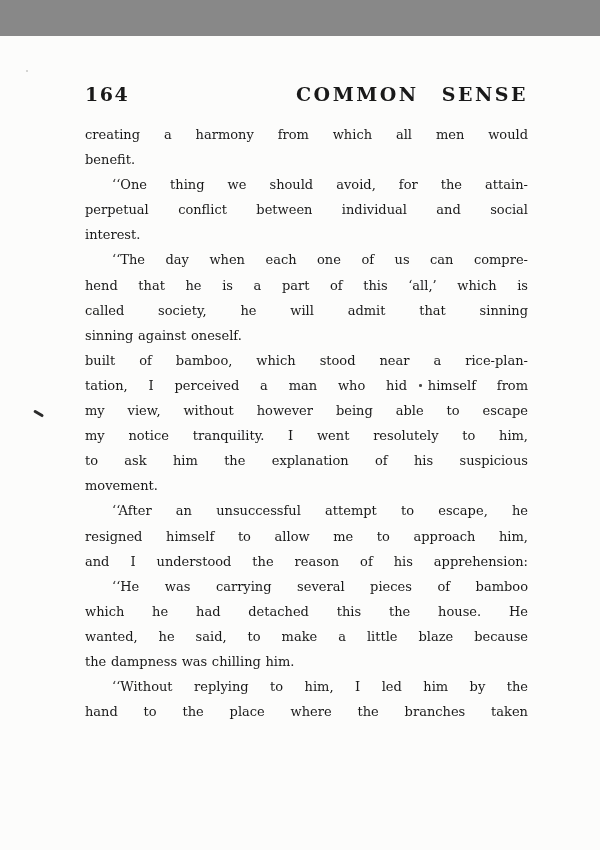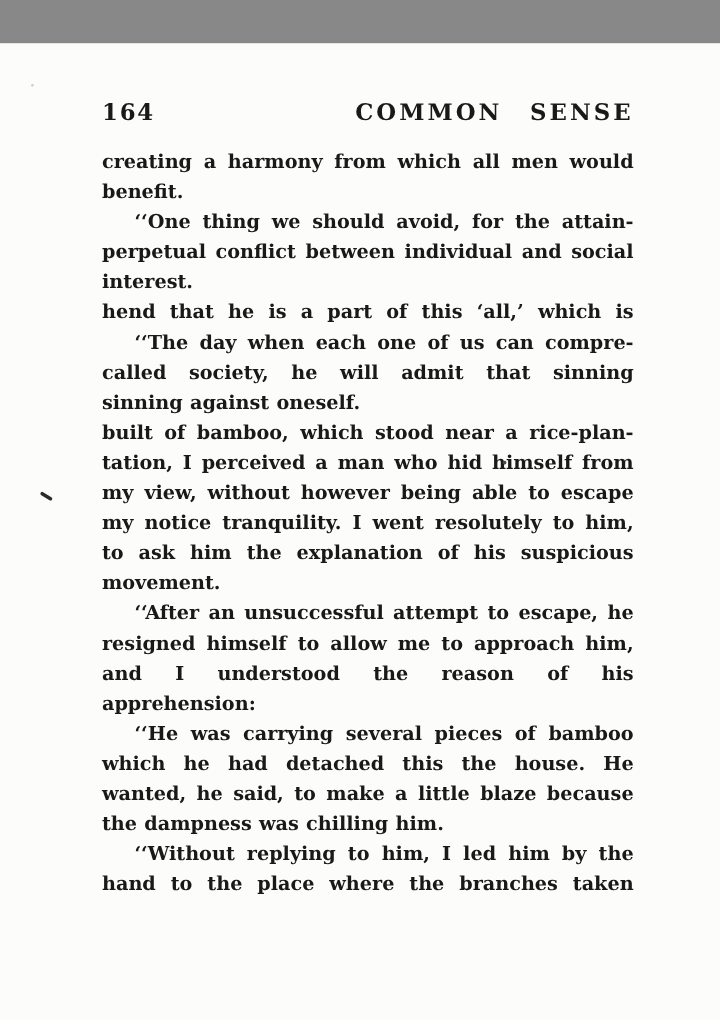--- a/index.html
+++ b/index.html
@@ -39,22 +39,22 @@
     font-weight: 700;
     letter-spacing: 2.5px;
     word-spacing: 14px;
     white-space: nowrap;
   }
   .text-block {
     position: absolute;
     left: 85px;
     top: 86px;
     width: 443px;
-    font-size: 16px;
-    font-weight: 700;
+    font-size: 13px;
+    font-weight: 400;
     line-height: 25.1px;
     word-spacing: 0.5px;
   }
   .line {
     text-align: justify;
     text-align-last: justify;
   }
   .line.end { text-align-last: left; }
   .line.indent { text-indent: 27px; }
 
@@ -107,22 +107,22 @@
     <span class="page-number">164</span>
     <span class="running-title">COMMON SENSE</span>
   </div>
 
   <div class="text-block">
       <div class="line">creating a harmony from which all men would</div>
       <div class="line end">benefit.</div>
       <div class="line indent">‘‘One thing we should avoid, for the attain-</div>
       <div class="line">perpetual conflict between individual and social</div>
       <div class="line end">interest.</div>
+      <div class="line indent">‘‘The day when each one of us can compre-</div>
       <div class="line">hend that he is a part of this ‘all,’ which is</div>
-      <div class="line indent">‘‘The day when each one of us can compre-</div>
       <div class="line">called society, he will admit that sinning</div>
       <div class="line end">sinning against oneself.</div>
       <div class="line">built of bamboo, which stood near a rice-plan-</div>
       <div class="line">tation, I perceived a man who hid himself from</div>
       <div class="line">my view, without however being able to escape</div>
       <div class="line">my notice tranquility. I went resolutely to him,</div>
       <div class="line">to ask him the explanation of his suspicious</div>
       <div class="line end">movement.</div>
       <div class="line indent">‘‘After an unsuccessful attempt to escape, he</div>
       <div class="line">resigned himself to allow me to approach him,</div>

